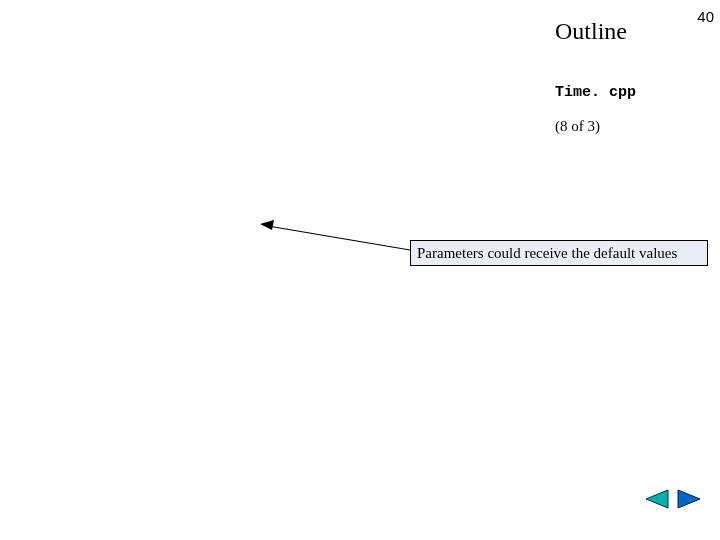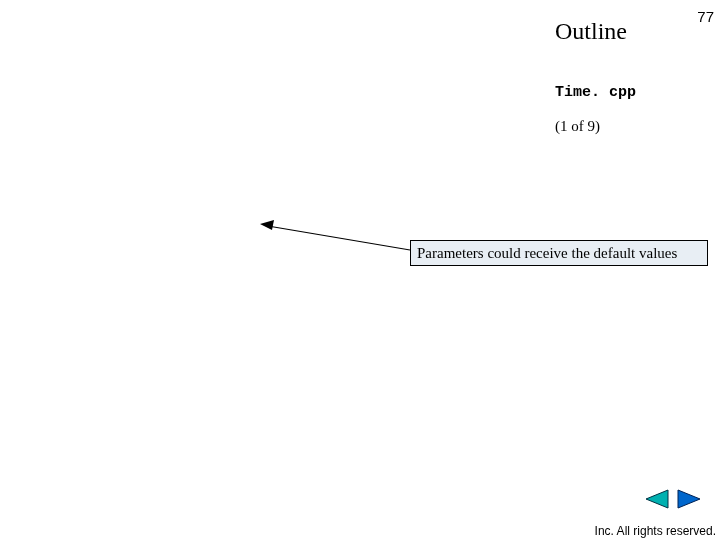--- a/index.html
+++ b/index.html
@@ -79,27 +79,27 @@
     text-align: right;
     font-family: Arial, Helvetica, sans-serif;
     font-size: 12px;
     line-height: 14px;
     color: #000;
   }
 </style>
 </head>
 <body>
 
-<div class="page-number">77</div>
+<div class="page-number">40</div>
 
 <div class="outline">Outline</div>
 
 <div class="filename">Time. cpp</div>
 
-<div class="pager">(1 of 9)</div>
+<div class="pager">(8 of 3)</div>
 
 <svg class="arrow-svg" viewBox="0 0 160 36">
   <line x1="150" y1="32" x2="8" y2="8" stroke="#000" stroke-width="1.2"></line>
   <polygon points="0,6 14,2 12,12" fill="#000"></polygon>
 </svg>
 
 <div class="annotation-box">Parameters could receive the default values</div>
 
 <div class="nav">
   <span>
@@ -108,14 +108,13 @@
     </svg>
   </span>
   <span>
     <svg width="28" height="22" viewBox="0 0 28 22">
       <polygon points="2,2 2,20 24,11" stroke="#002255" stroke-width="1" fill="#0066cc"></polygon>
     </svg>
   </span>
 </div>
 
 <div class="copyright">
-  <div>Inc.  All rights reserved.</div>
 </div>
 
 </body></html>

